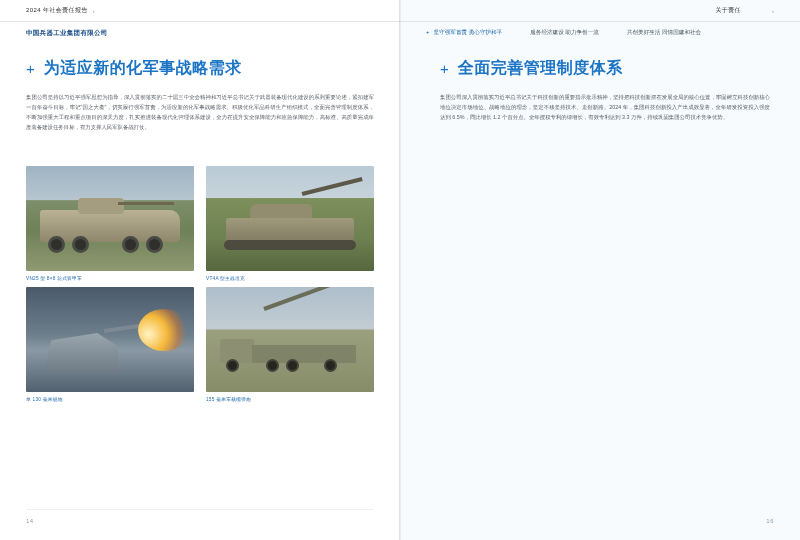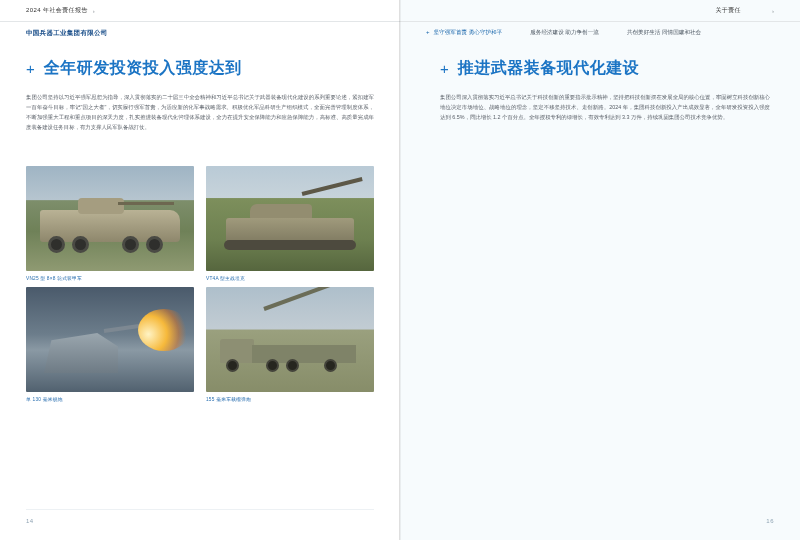--- a/index.html
+++ b/index.html
@@ -171,21 +171,21 @@
       <span class="crumb">2024 年社会责任报告</span>
       <span class="chev">›</span>
     </div>
 
     <div class="subbar">
       <span class="company">中国兵器工业集团有限公司</span>
     </div>
 
     <div class="h1row">
       <span class="h1plus">+</span>
-      <span class="h1">全年研发投资投入强度达到</span>
+      <span class="h1">为适应新的化军事战略需求</span>
     </div>
 
     <div class="para" style="top:92px;">集团公司坚持以习近平强军思想为指导，深入贯彻落实的二十届三中全会精神和习近平总书记关于武器装备现代化建设的系列重要论述，紧扣建军一百年奋斗目标，牢记"国之大者"，切实履行强军首责，为适应新的化军事战略需求、积极优化军品科研生产组织模式，全面完善管理制度体系，不断加强重大工程和重点项目的深天力度，扎实推进装备现代化管理体系建设，全力在提升安全保障能力和应急保障能力，高标准、高质量完成年度装备建设任务目标，有力支撑人民军队备战打仗。</div>
 
     <div class="photos">
       <div class="prow">
         <div class="pcell">
           <div class="pimg ph1">
             <div class="veh"></div>
               <div class="turret"></div>
@@ -249,21 +249,21 @@
       <span class="item">
         <span>服务经济建设 助力争创一流</span>
       </span>
       <span class="item">
         <span>共创美好生活 同情国建和社会</span>
       </span>
     </div>
 
     <div class="h1row" style="left:40px;">
       <span class="h1plus">+</span>
-      <span class="h1">推进武器装备现代化建设</span>
+      <span class="h1">全面完善管理制度体系</span>
     </div>
 
     <div class="para" style="left:40px;top:92px;width:330px;">集团公司深入贯彻落实习近平总书记关于科技创新的重要指示批示精神，坚持把科技创新摆在发展全局的核心位置，牢固树立科技创新核心地位决定市场地位、战略地位的理念，坚定不移坚持技术、走创新路。2024 年，集团科技创新投入产出成效显著，全年研发投资投入强度达到 6.5%，同比增长 1.2 个百分点。全年授权专利的绿增长，有效专利达到 3.3 万件，持续巩固集团公司技术竞争优势。</div>
 
     <div class="pgnum r">16</div>
   </div>
 
   <div class="gutter"></div>
 </div>
 

